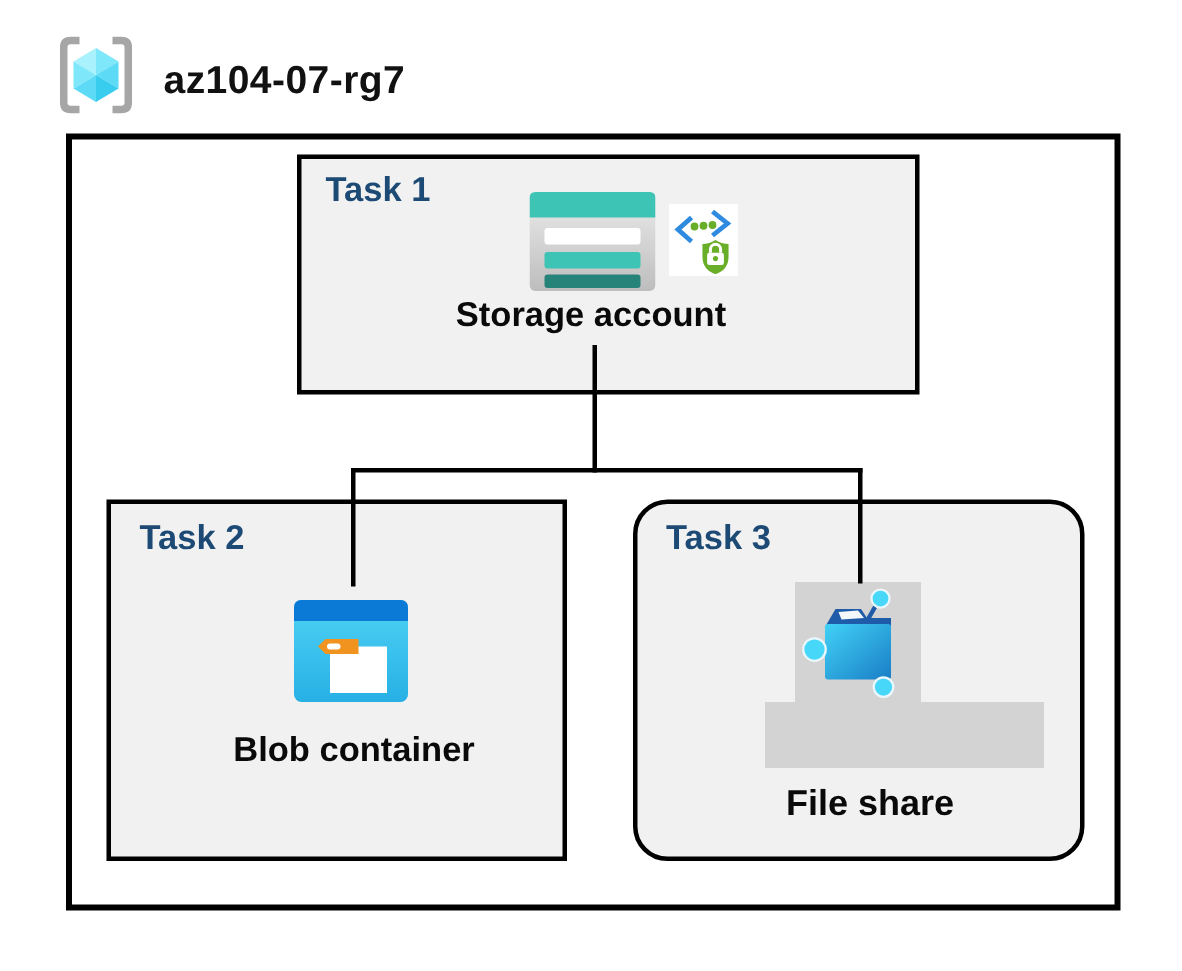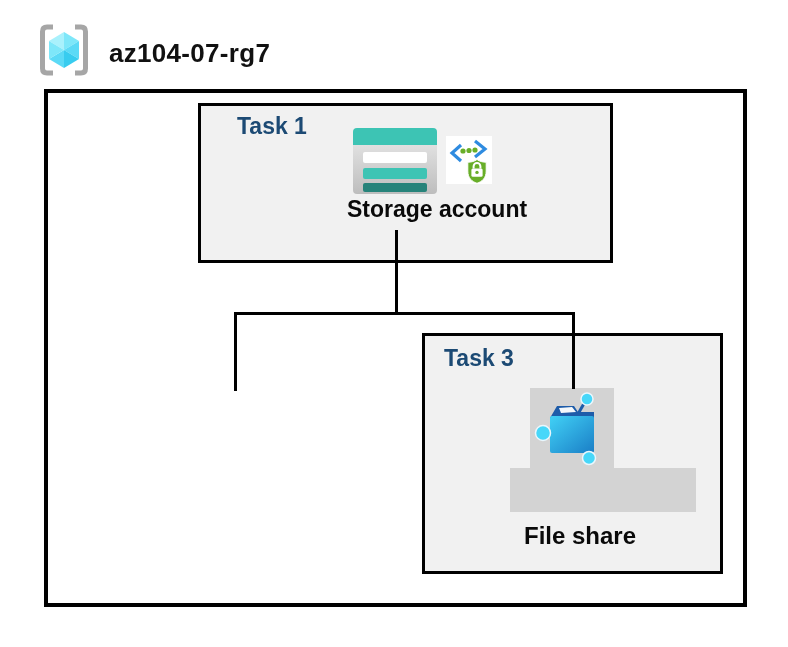--- a/index.html
+++ b/index.html
@@ -14,21 +14,21 @@
   }
   .outer{
     position:absolute;left:44px;top:89px;width:703px;height:518px;
     border:4px solid #000;box-sizing:border-box;background:#fff;
   }
   .task{
     position:absolute;background:#f1f1f1;border:3px solid #000;box-sizing:border-box;
   }
   .task1{left:150px;top:10px;width:415px;height:160px;}
   .task2{left:23px;top:240px;width:307px;height:241px;}
-  .task3{left:374px;top:240px;width:301px;height:241px;}
+  .task3{left:374px;top:240px;width:301px;height:241px;border-radius:23px;}
   .task-label{
     position:absolute;font-size:23px;font-weight:700;color:#1c4a74;white-space:nowrap;
   }
   .entity-label{
     position:absolute;font-size:23px;font-weight:700;color:#0a0a0a;white-space:nowrap;
     transform:translateX(-50%);
   }
   .line{position:absolute;background:#000;}
   .icon-abs{position:absolute;}
   .fs-gray{position:absolute;left:105px;top:52px;width:84px;height:82px;background:#d3d3d3;}
@@ -54,21 +54,21 @@
     <polygon points="45,21 45,39 30,30" fill="#5cdaf6"></polygon>
     <polygon points="45,39 30,48 30,30" fill="#38ccef"></polygon>
     <polygon points="30,48 15,39 30,30" fill="#5cdaf6"></polygon>
     <polygon points="15,39 15,21 30,30" fill="#7ee7f9"></polygon>
   </svg>
   <div class="hdr-title">az104-07-rg7</div>
 
   <div class="outer">
 
     <div class="task task1">
-      <div class="task-label" style="left:36px;top:7px;">Task 1</div>
+      <div class="task-label" style="left:16px;top:7px;">Task 1</div>
 
       <svg class="icon-abs" style="left:152px;top:22px;" width="84" height="66" viewBox="0 0 84 66">
         <defs>
           <linearGradient id="sgBody" x1="0" y1="0" x2="0" y2="1">
             <stop offset="0" stop-color="#ececec"></stop>
             <stop offset="1" stop-color="#bdbdbd"></stop>
           </linearGradient>
         </defs>
         <rect x="0" y="0" width="84" height="66" rx="4" fill="url(#sgBody)"></rect>
         <path d="M0,4 Q0,0 4,0 H80 Q84,0 84,4 V17 H0 Z" fill="#3dc4b4"></path>
@@ -83,23 +83,42 @@
         <polyline points="29,5 39,13 29,21" fill="none" stroke-width="3.2" stroke="#2e8be0"></polyline>
         <circle cx="17" cy="15" r="2.6" fill="#68ae28"></circle>
         <circle cx="23" cy="14.5" r="2.6" fill="#68ae28"></circle>
         <circle cx="29" cy="14" r="2.6" fill="#68ae28"></circle>
         <path d="M31,23.5 C34,25.6 37,26.2 40.2,26.2 V35 C40.2,42 36.2,45.6 31,47.3 C25.8,45.6 21.8,42 21.8,35 V26.2 C25,26.2 28,25.6 31,23.5 Z" stroke="#ffffff" stroke-width="1" fill="#68ae28"></path>
         <path d="M27.6,32.5 V30.3 a3.4,3.4 0 0 1 6.8,0 V32.5" fill="none" stroke="#ffffff" stroke-width="2"></path>
         <rect x="25.4" y="32.5" width="11.2" height="8.2" rx="1.5" fill="#ffffff"></rect>
         <circle cx="31" cy="36.4" r="1.7" fill="#68ae28"></circle>
       </svg>
 
-      <div class="entity-label" style="left:193px;top:90px;margin-left:43px;">Storage account</div>
+      <div class="entity-label" style="left:193px;top:90px;">Storage account</div>
     </div>
 
+    <div class="task task2">
+      <div class="task-label" style="left:19px;top:9px;">Task 2</div>
+
+      <svg class="icon-abs" style="left:122px;top:64px;" width="76" height="68" viewBox="0 0 76 68">
+        <defs>
+          <linearGradient id="blobBody" x1="0" y1="0" x2="0" y2="1">
+            <stop offset="0" stop-color="#4ed2f4"></stop>
+            <stop offset="1" stop-color="#27b0e5"></stop>
+          </linearGradient>
+        </defs>
+        <rect x="0" y="0" width="76" height="68" rx="5" fill="url(#blobBody)"></rect>
+        <path d="M0,5 Q0,0 5,0 H71 Q76,0 76,5 V14 H0 Z" fill="#0b7ad7"></path>
+        <polygon points="24,62 24,31 27,26 40,26 43,31 62,31 62,62" fill="#ffffff"></polygon>
+        <polygon points="16,31 21,26 43,26 43,36 21,36" fill="#f0931f"></polygon>
+        <rect x="22" y="29" width="9" height="4" rx="2" fill="#ffffff"></rect>
+      </svg>
+
+      <div class="entity-label" style="left:162px;top:150px;">Blob container</div>
+    </div>
 
     <div class="task task3">
       <div class="task-label" style="left:19px;top:9px;">Task 3</div>
 
       <div class="fs-gray">
         <svg width="84" height="82" viewBox="0 0 84 82">
           <defs>
             <linearGradient id="fsGrad" x1="0" y1="0" x2="1" y2="1">
               <stop offset="0" stop-color="#41d1f6"></stop>
               <stop offset="1" stop-color="#1a7ec6"></stop>

